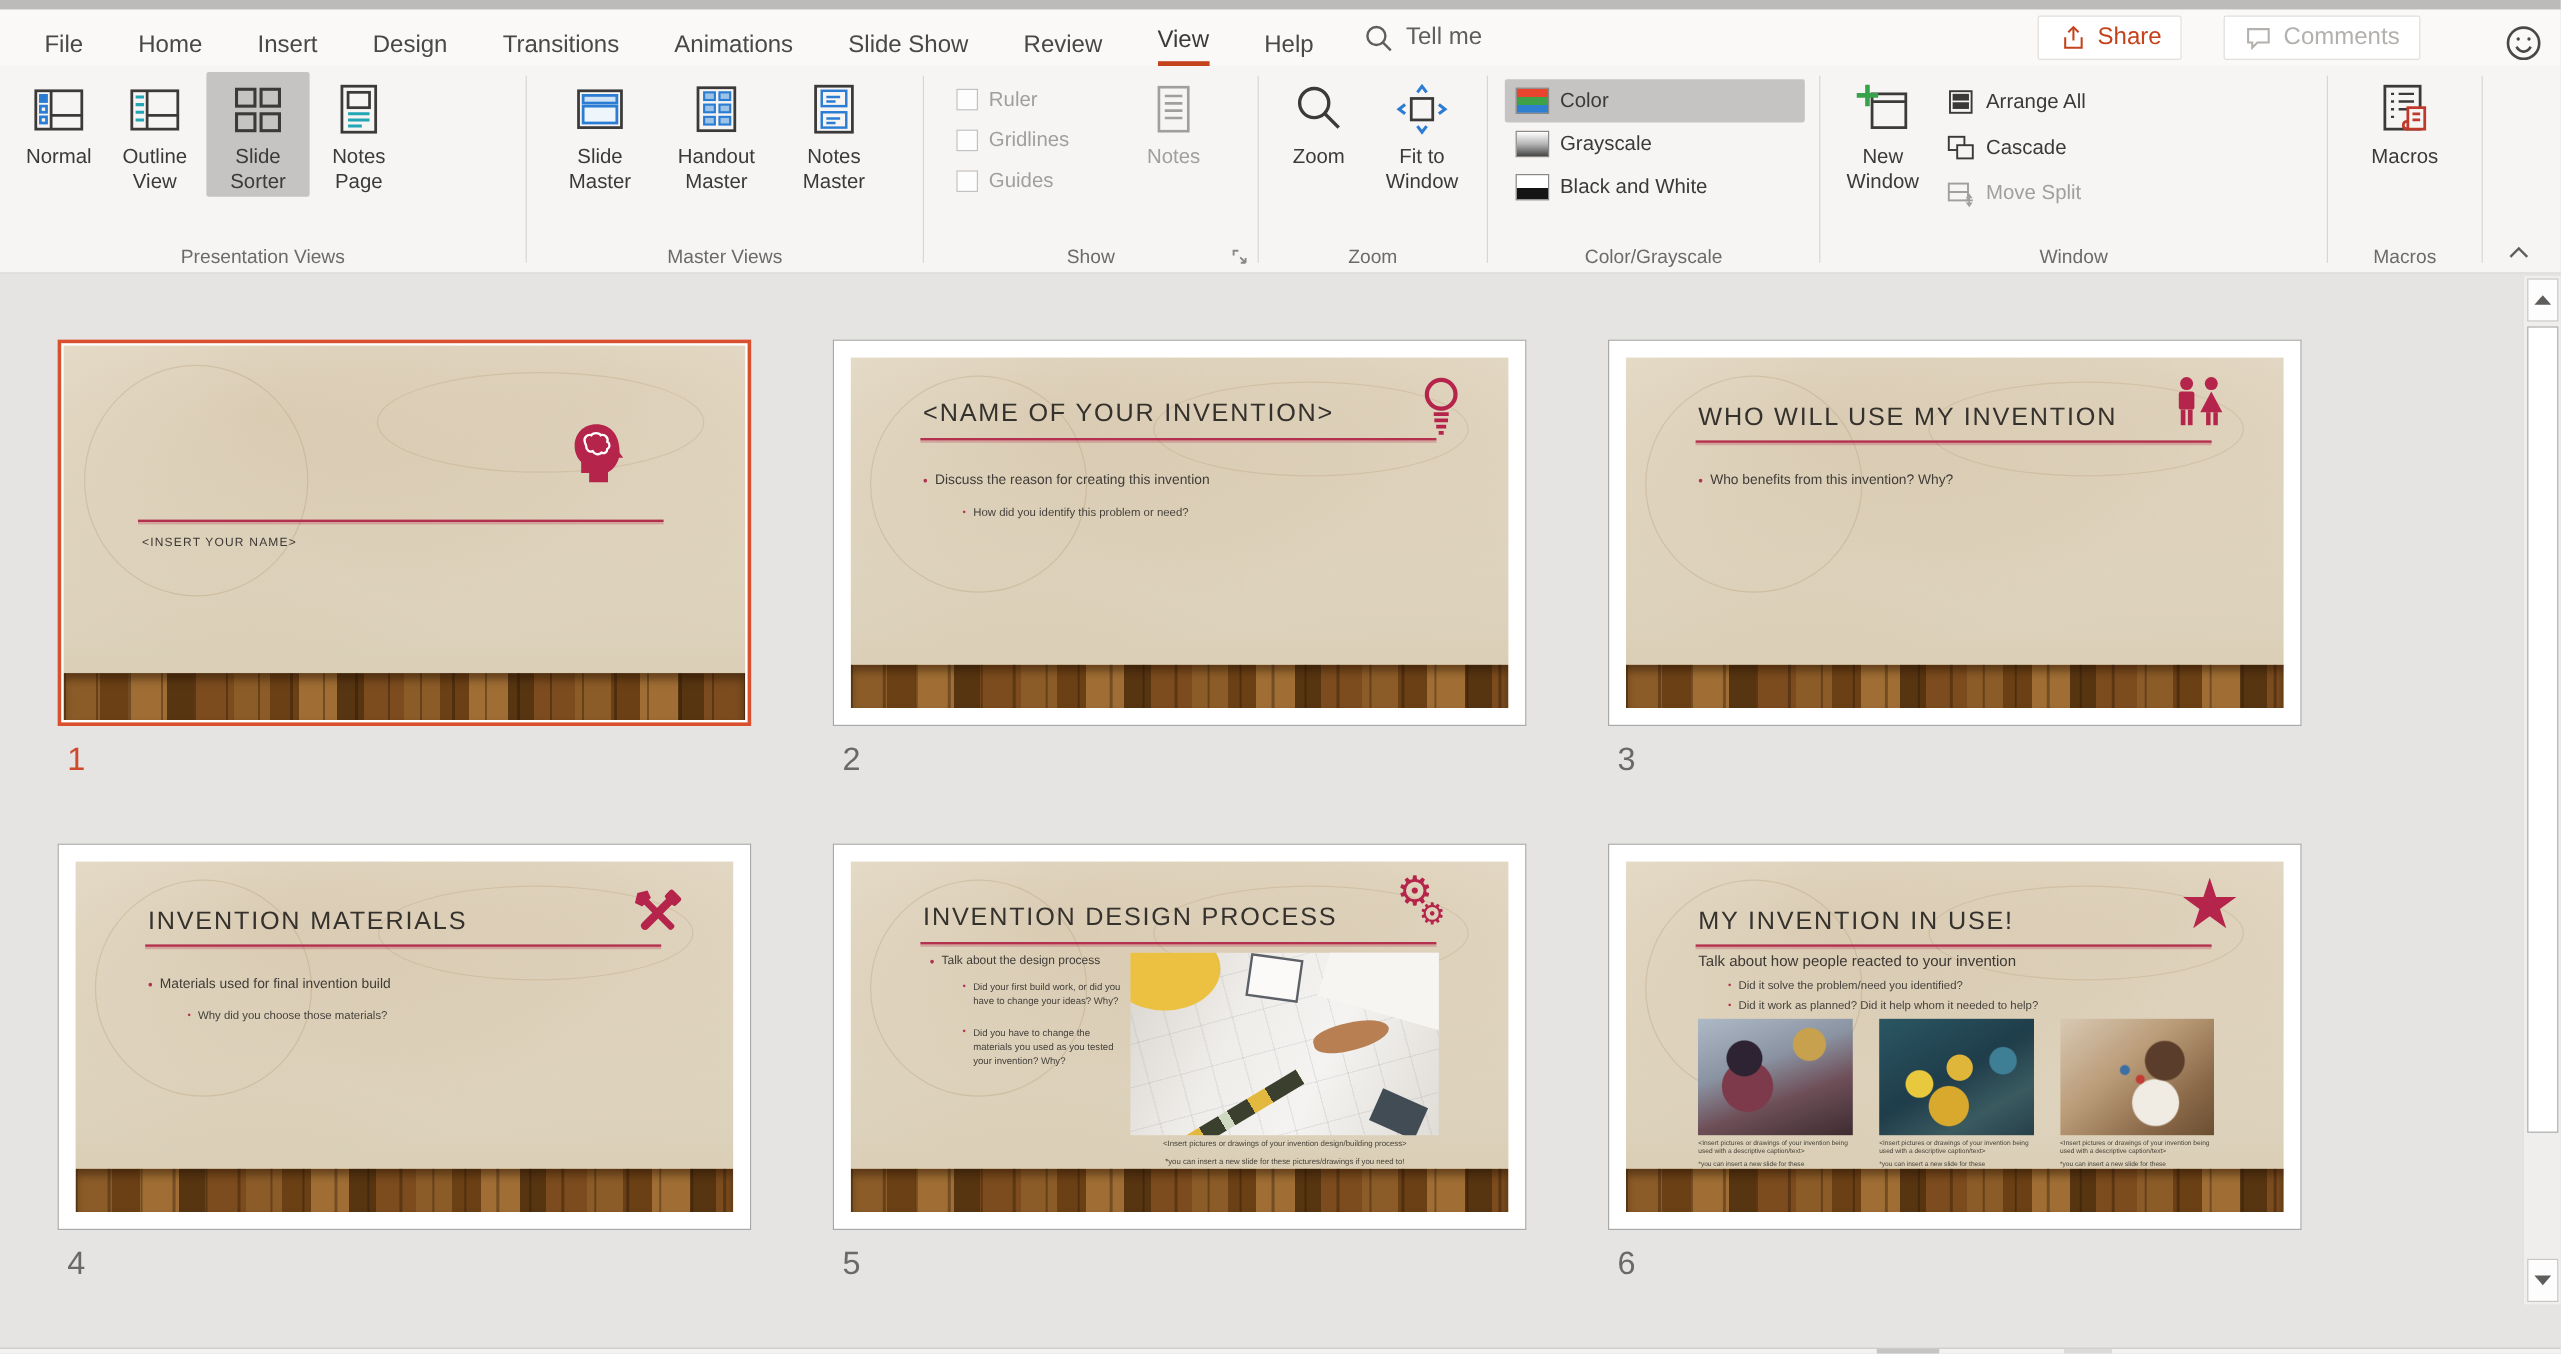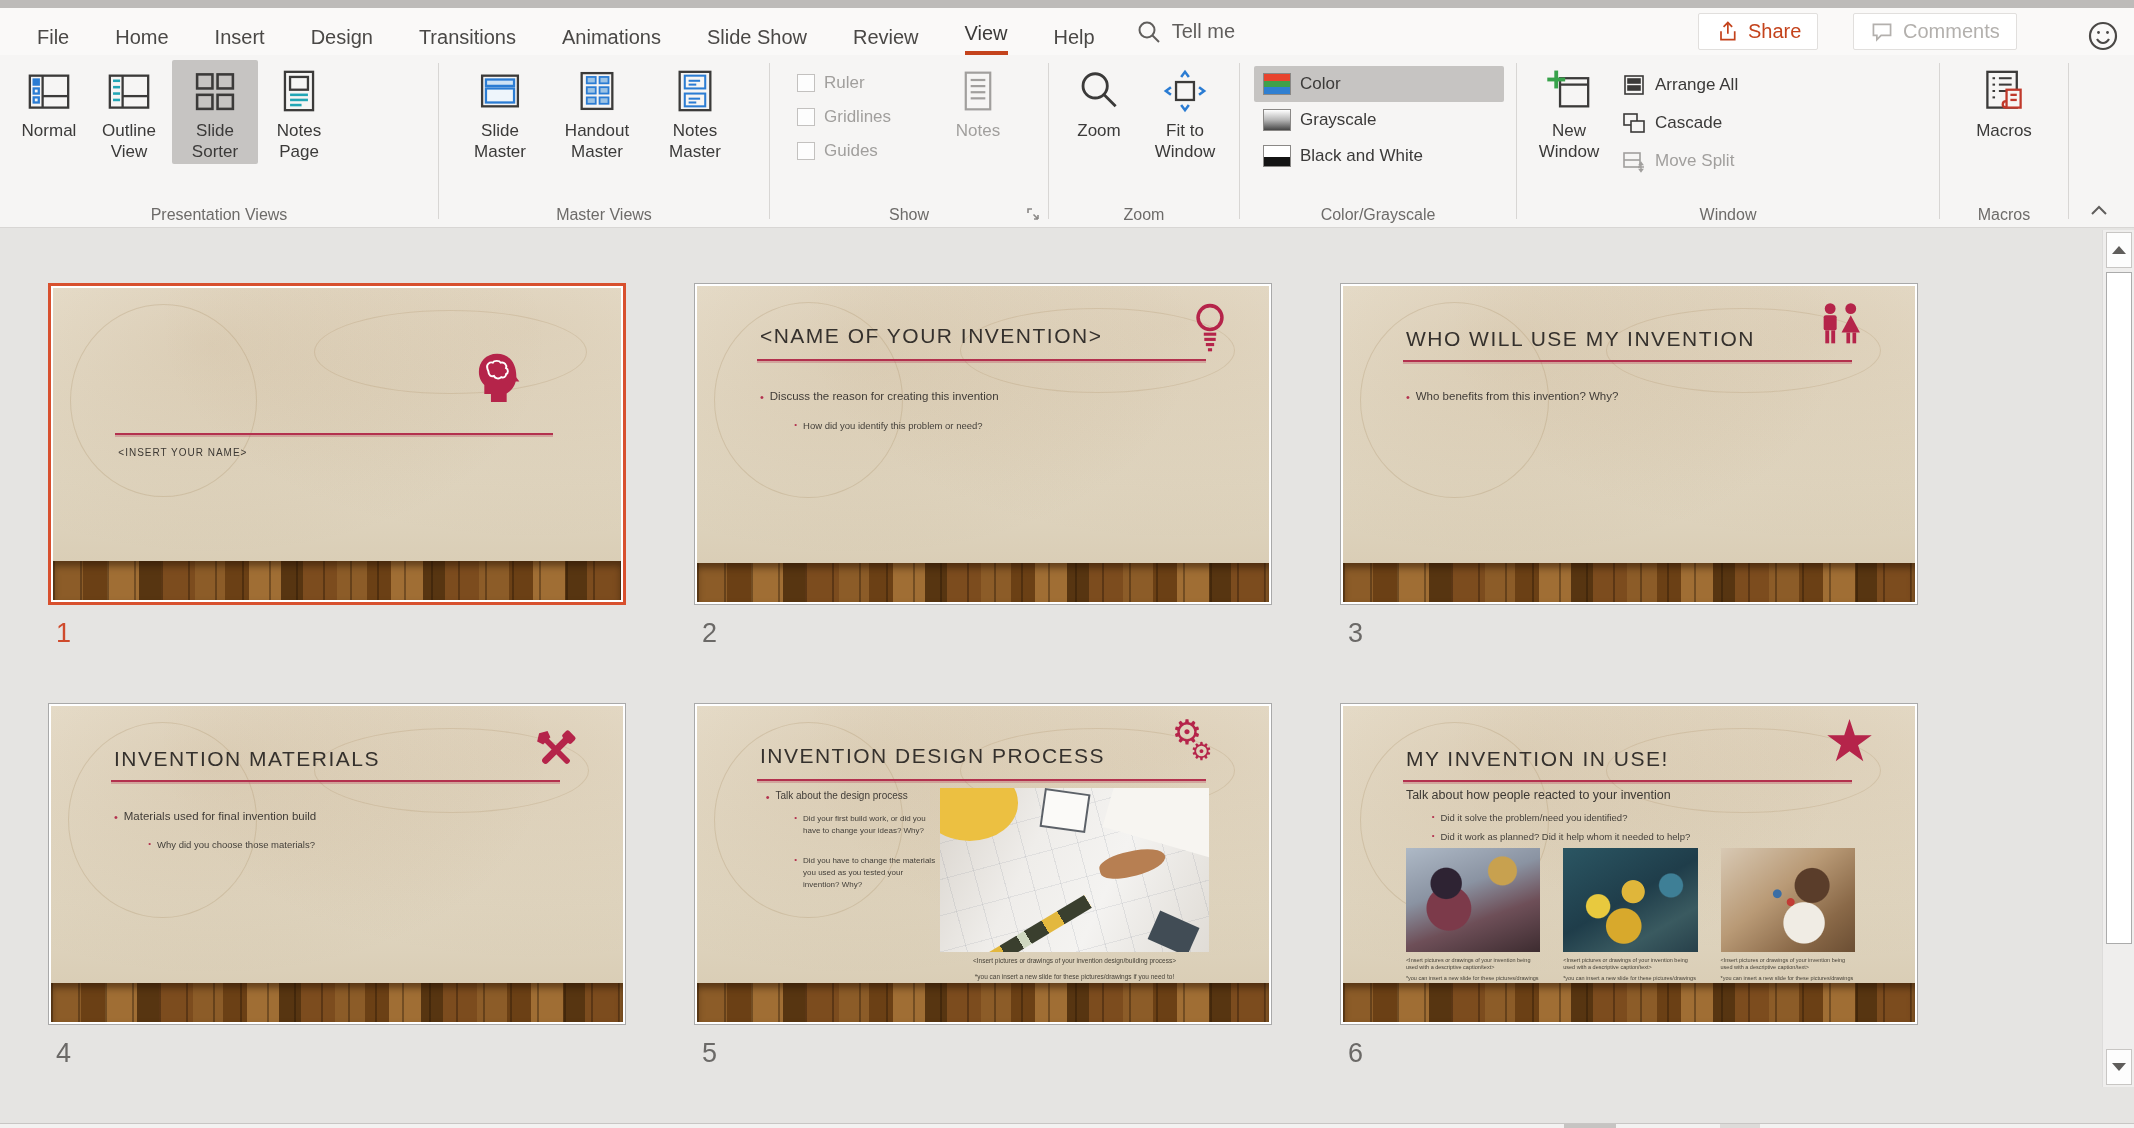--- a/index.html
+++ b/index.html
@@ -36,21 +36,21 @@
   .smrow.disabled{color:#a19f9d}
   .chk{width:18px;height:18px;border:1.5px solid #c3c1bf;background:#fdfdfd}
   .colorchip{width:28px;height:22px;border:1px solid #8a8886}
   .chip-color{background:linear-gradient(180deg,#e8442e 0 34%,#3fa04a 34% 67%,#2f7fd1 67%)}
   .chip-gray{background:linear-gradient(180deg,#ffffff 0%,#b5b5b5 50%,#474747 100%)}
   .chip-bw{background:linear-gradient(180deg,#ffffff 0 55%,#141414 55%)}
   .launcher{position:absolute;right:8px;bottom:6px}
   .collapse{position:absolute;right:24px;bottom:10px}
 
   
-  .thumb{position:absolute;width:578px;height:322px;background:#fff;border:1px solid #a9a9a9;padding:2px}
+  .thumb{position:absolute;width:578px;height:322px;background:#fff;border:1px solid #a9a9a9;padding:14px}
   .thumb.selected{border:3px solid #d8502e;padding:2px}
   .slide{position:relative;width:100%;height:100%;overflow:hidden;background:
     radial-gradient(ellipse at 28% 18%,rgba(158,118,66,.16),transparent 58%),
     radial-gradient(ellipse at 84% 12%,rgba(158,118,66,.14),transparent 55%),
     linear-gradient(180deg,#eae2d1 0%,#e0d6c1 62%,#d7cab1 100%)}
   .sketch1{position:absolute;left:3%;top:5%;width:33%;height:62%;border:1px solid rgba(138,100,50,.17);border-radius:50%}
   .sketch2{position:absolute;left:46%;top:7%;width:48%;height:27%;border:1px solid rgba(138,100,50,.15);border-radius:50%}
   .floor{position:absolute;left:0;right:0;bottom:0;height:12.5%;background:
     repeating-linear-gradient(90deg,rgba(30,15,2,.35) 0 2px,transparent 2px 27px),
     repeating-linear-gradient(90deg,#8c5c28 0 30px,#6b4015 30px 54px,#a06e34 54px 86px,#573511 86px 108px,#7c4c1e 108px 142px);

